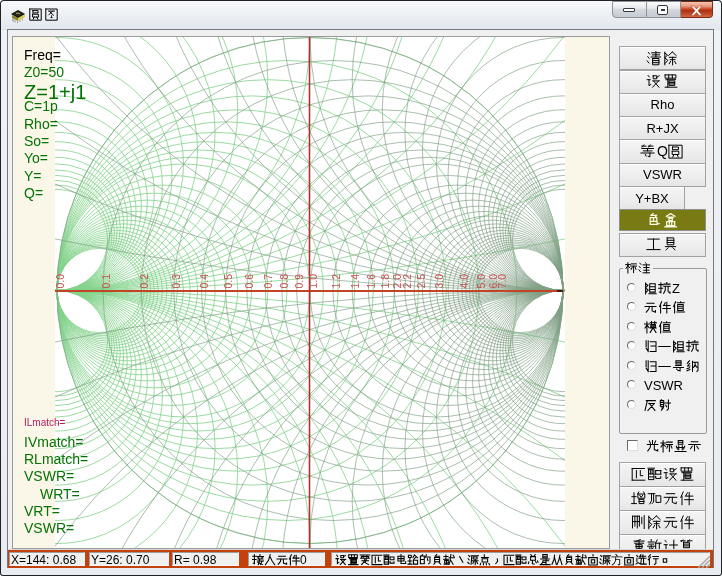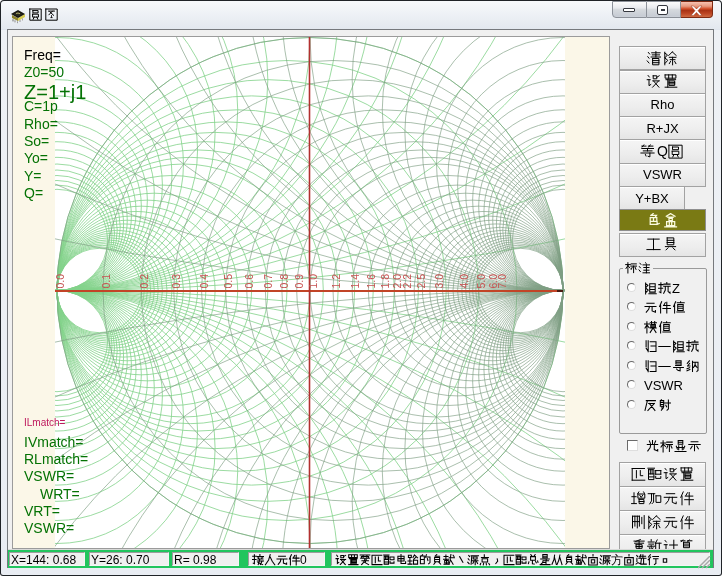--- a/index.html
+++ b/index.html
@@ -511,21 +511,21 @@
     <span style="display:inline-block;width:1px"></span>
     <svg width="15" height="15" style="vertical-align:top;" viewBox="0 0 15 15">
       <path d="M2.1 1.5 L3.3 3.0M1.2 5.7 L4.2 5.7M3.0 5.7 L3.0 11.7 L4.8 10.5M6.6 6.0 L14.4 6.0M10.8 1.2 L10.8 13.5" fill="none" stroke="#000" stroke-width="1.00" stroke-linecap="square"></path>
     </svg>
     <span style="display:inline-block;width:1px"></span>
     <svg width="15" height="15" style="vertical-align:top;" viewBox="0 0 15 15">
       <path d="M3.8 0.9 L2.2 2.7M1.8 1.8 L6.0 1.8M10.2 0.9 L8.7 2.7M8.4 1.8 L12.9 1.8M4.5 3.3 L10.5 3.3 L10.5 8.7 L4.5 8.7 L4.5 3.3M4.5 5.1 L10.5 5.1M4.5 6.9 L10.5 6.9M2.1 10.5 L13.2 10.5M6.0 10.5 L6.0 13.2 L4.8 13.2M9.3 10.5 L9.3 13.2" fill="none" stroke="#000" stroke-width="1.00" stroke-linecap="square"></path>
     </svg>
     <span style="display:inline-block;width:1px"></span>
   </div>
-<div style="position:absolute;left:8px;top:549px;width:705px;height:19px;background:#22c55e;border-top:1px solid #d9d9d9;">
+<div style="position:absolute;left:8px;top:549px;width:705px;height:19px;background:#c2410c;border-top:1px solid #d9d9d9;">
     <div style="position:absolute;left:1px;top:2px;width:76px;height:14px;border:1px solid;border-color:#9d9d9d #f5f5f5 #f5f5f5 #9d9d9d;background:#f0f0f0;overflow:hidden;white-space:nowrap;"></div>
     <div style="position:absolute;left:3px;top:3px;font-size:12px;color:#000;white-space:nowrap;">X=144: 0.68</div>
     <div style="position:absolute;left:81px;top:2px;width:80px;height:14px;border:1px solid;border-color:#9d9d9d #f5f5f5 #f5f5f5 #9d9d9d;background:#f0f0f0;overflow:hidden;white-space:nowrap;"></div>
     <div style="position:absolute;left:83px;top:3px;font-size:12px;color:#000;white-space:nowrap;">Y=26: 0.70</div>
     <div style="position:absolute;left:164px;top:2px;width:67px;height:14px;border:1px solid;border-color:#9d9d9d #f5f5f5 #f5f5f5 #9d9d9d;background:#f0f0f0;overflow:hidden;white-space:nowrap;"></div>
     <div style="position:absolute;left:166px;top:3px;font-size:12px;color:#000;white-space:nowrap;">R= 0.98</div>
     <div style="position:absolute;left:240px;top:2px;width:77px;height:14px;border:1px solid;border-color:#9d9d9d #f5f5f5 #f5f5f5 #9d9d9d;background:#f0f0f0;overflow:hidden;white-space:nowrap;"></div>
     <div style="position:absolute;left:244px;top:4px;white-space:nowrap;letter-spacing:-0.45px;"><svg width="12" height="12" style="vertical-align:top;" viewBox="0 0 12 12">
         <path d="M2.4 0.7 L2.4 9.8M2.4 9.8 L1.2 9.1M0.7 2.2 L4.3 2.2M0.5 5.5 L4.1 5.5M7.9 0.5 L7.9 1.7M5.3 2.6 L11.5 2.6M6.2 3.6 L6.7 4.8M10.1 3.6 L9.6 4.8M5.8 5.0 L11.0 5.0M5.3 7.0 L11.5 7.0M7.9 5.0 L7.0 7.0M7.4 7.0 L6.2 10.6M6.0 8.4 L10.6 10.6M10.1 7.0 L8.4 10.6" fill="none" stroke="#000" stroke-width="1.05" stroke-linecap="square"></path>
       </svg><svg width="12" height="12" style="vertical-align:top;" viewBox="0 0 12 12">

